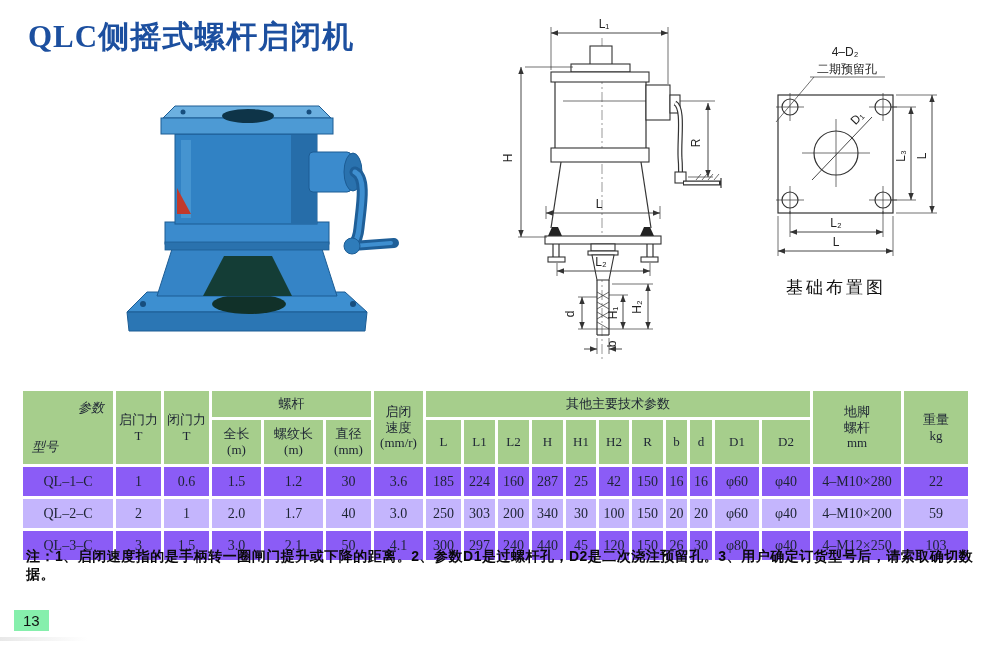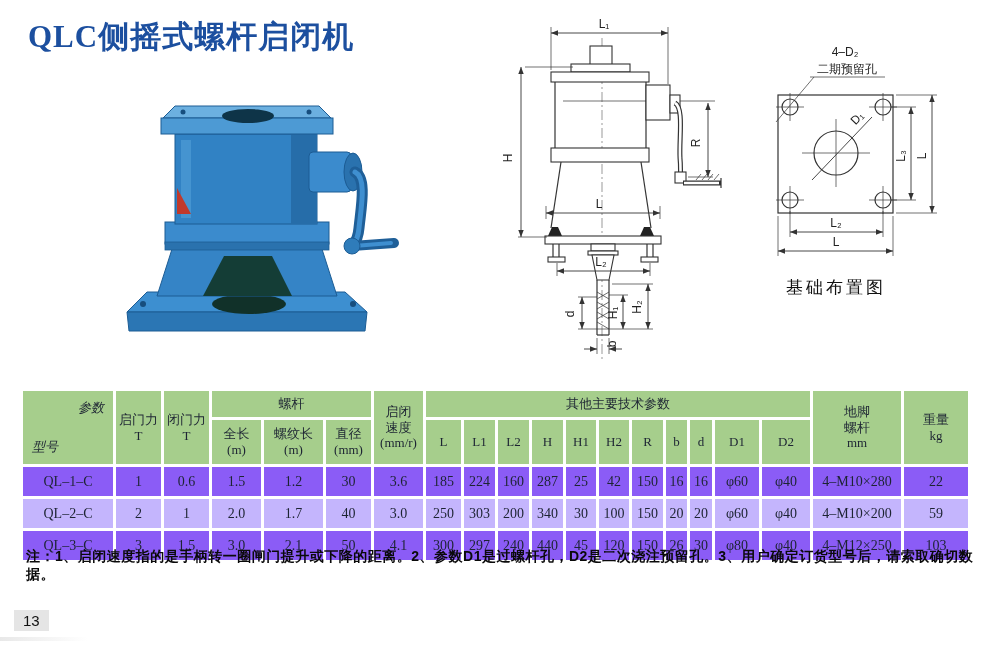--- a/index.html
+++ b/index.html
@@ -34,21 +34,21 @@
   #spec-table tr.sub-row th{height:44px;}
   #corner-cell{position:relative;background:#a6ce8c;
      background-image:linear-gradient(to bottom right,
         rgba(0,0,0,0) calc(50% - 2px), #fff calc(50% - 2px),
         #fff calc(50% + 2px), rgba(0,0,0,0) calc(50% + 2px));font-style:italic;}
   #corner-cell .c-top{position:absolute;right:9px;top:9px;}
   #corner-cell .c-bottom{position:absolute;left:9px;bottom:9px;text-align:right;}
   
   #note{position:absolute;left:26px;top:548px;width:950px;font-size:14px;
         font-weight:bold;color:#0a0a0a;letter-spacing:0.5px;}
-  #pagenum{position:absolute;left:14px;top:610px;background:#e5e5e5;color:#111;
+  #pagenum{position:absolute;left:14px;top:610px;background:#86efac;color:#111;
         font-size:15px;padding:2px 9px;}
   #scan-edge{position:absolute;left:0;top:637px;width:88px;height:4px;
         background:linear-gradient(to right,#e8e8e8,#fff);}
 </style>
 </head>
 <body>
 
 <div id="page">
 
   <div id="title">QLC侧摇式螺杆启闭机</div>

